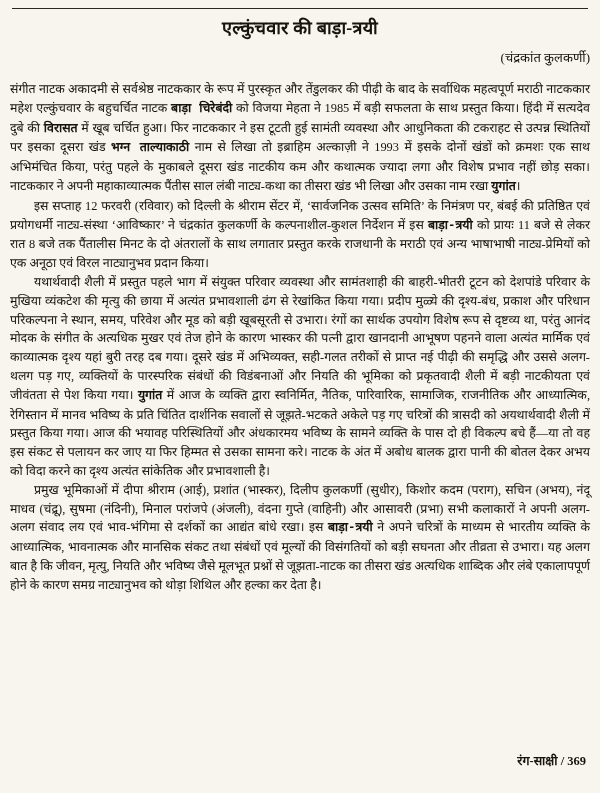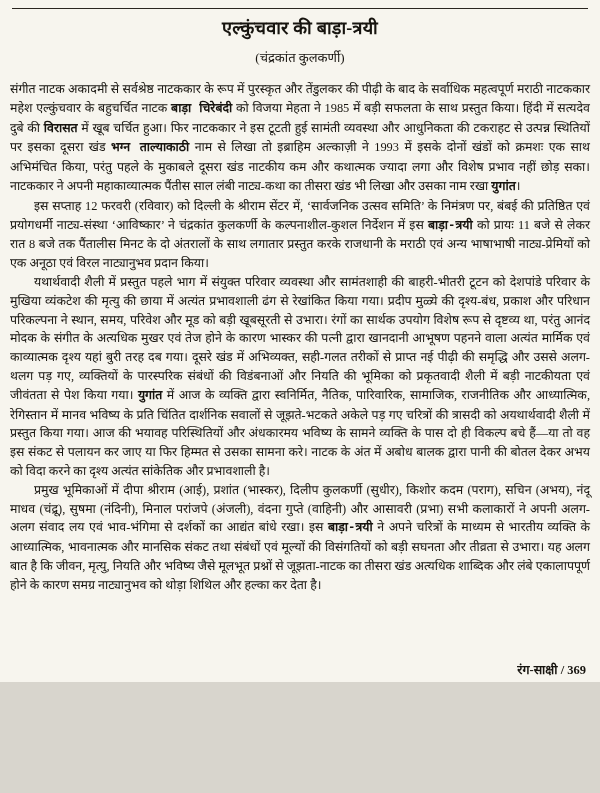--- a/index.html
+++ b/index.html
@@ -3,21 +3,21 @@
 <meta charset="utf-8">
 <style>
   html, body {
     margin: 0;
     padding: 0;
     background: #d8d5cd;
   }
   .page {
     position: relative;
     width: 600px;
-    height: 682px;
+    height: 793px;
     margin: 0 auto;
     background: #f7f5ee;
     box-sizing: border-box;
     padding: 6px 10px 0 10px;
     overflow: hidden;
     font-family: "Liberation Serif", "DejaVu Serif", serif;
     color: #17140f;
   }
   .top-rule {
     border-top: 1.6px solid #2a2620;
@@ -25,21 +25,21 @@
   }
   .title {
     margin: 4px 0 0 0;
     text-align: center;
     font-size: 18px;
     font-weight: 700;
     letter-spacing: 0.2px;
   }
   .byline {
     margin: 9px 0 14px 0;
-    text-align: center;
+    text-align: right;
     font-size: 13px;
     font-weight: 400;
   }
   .body {
     font-size: 12.4px;
     line-height: 18.8px;
     text-align: justify;
   }
   .body p.para {
     margin: 0;
@@ -47,21 +47,21 @@
   .body p.para.indent {
     text-indent: 24px;
   }
   .bold {
     font-weight: 700;
     font-family: Liberation Mono, monospace;
   }
   .footer {
     position: absolute;
     right: 14px;
-    bottom: 4px;
+    bottom: 24px;
     font-size: 12.5px;
     font-weight: 700;
   }
 </style>
 </head>
 <body>
 
 <div class="page">
   <div class="top-rule"></div>
   <h1 class="title">एल्कुंचवार की बाड़ा-त्रयी</h1>

